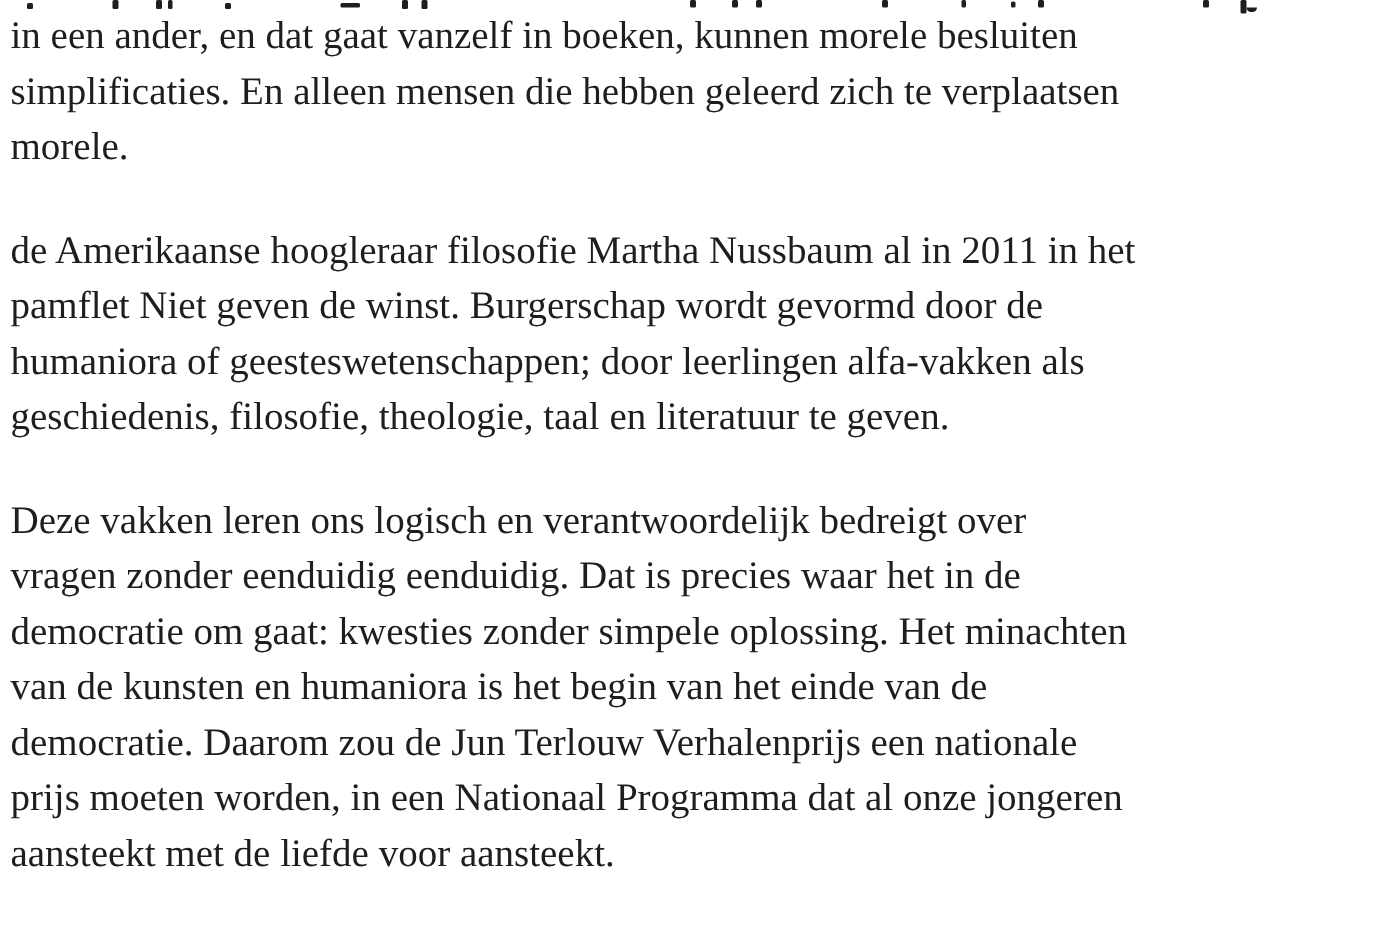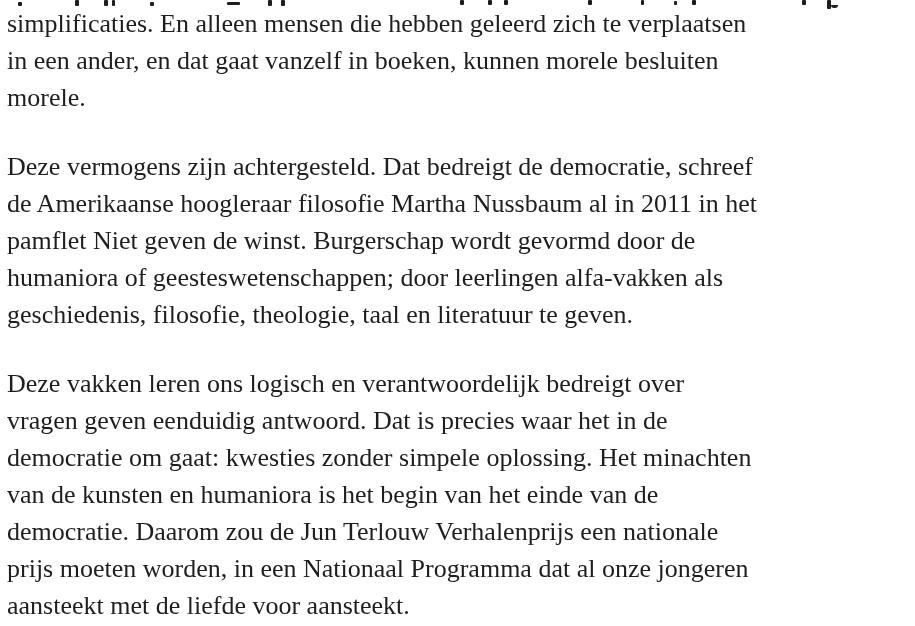--- a/index.html
+++ b/index.html
@@ -73,36 +73,35 @@
     <i style="left:674px; top:1px; width:3px;  height:4px"></i>
     <i style="left:692px; top:0;   width:4px;  height:5px"></i>
     <i style="left:802px; top:0;   width:4px;  height:5px"></i>
     <i style="left:827px; top:0;   width:4px;  height:9px"></i>
     <i style="left:831px; top:5px; width:7px;  height:3px; border-radius:0 0 3px 3px"></i>
   </div>
 
   <div class="content">
 
     <div class="para">
+      <span class="line">in een ander, en dat gaat vanzelf in boeken, kunnen morele besluiten</span>
       <span class="line">simplificaties. En alleen mensen die hebben geleerd zich te verplaatsen</span>
-      <span class="line">in een ander, en dat gaat vanzelf in boeken, kunnen morele besluiten</span>
       <span class="line">morele.</span>
     </div>
 
     <div class="para">
-      <span class="line">Deze vermogens zijn achtergesteld. Dat bedreigt de democratie, schreef</span>
       <span class="line">de Amerikaanse hoogleraar filosofie Martha Nussbaum al in 2011 in het</span>
       <span class="line">pamflet Niet geven de winst. Burgerschap wordt gevormd door de</span>
       <span class="line">humaniora of geesteswetenschappen; door leerlingen alfa-vakken als</span>
       <span class="line">geschiedenis, filosofie, theologie, taal en literatuur te geven.</span>
     </div>
 
     <div class="para">
       <span class="line">Deze vakken leren ons logisch en verantwoordelijk bedreigt over</span>
-      <span class="line">vragen geven eenduidig antwoord. Dat is precies waar het in de</span>
+      <span class="line">vragen zonder eenduidig eenduidig. Dat is precies waar het in de</span>
       <span class="line">democratie om gaat: kwesties zonder simpele oplossing. Het minachten</span>
       <span class="line">van de kunsten en humaniora is het begin van het einde van de</span>
       <span class="line">democratie. Daarom zou de Jun Terlouw Verhalenprijs een nationale</span>
       <span class="line">prijs moeten worden, in een Nationaal Programma dat al onze jongeren</span>
       <span class="line">aansteekt met de liefde voor aansteekt.</span>
     </div>
 
   </div>
 </main>
 

